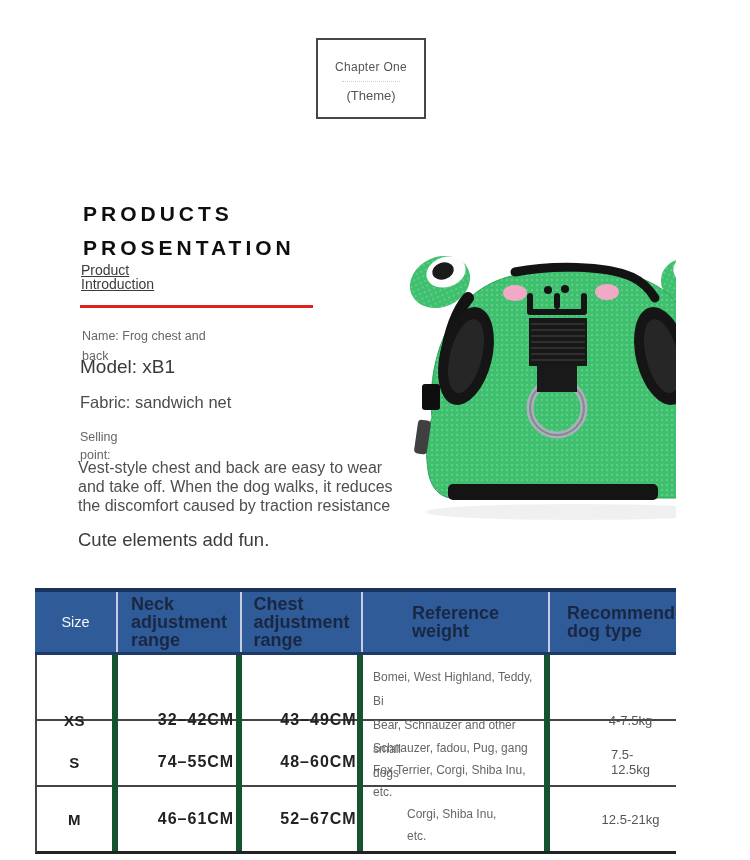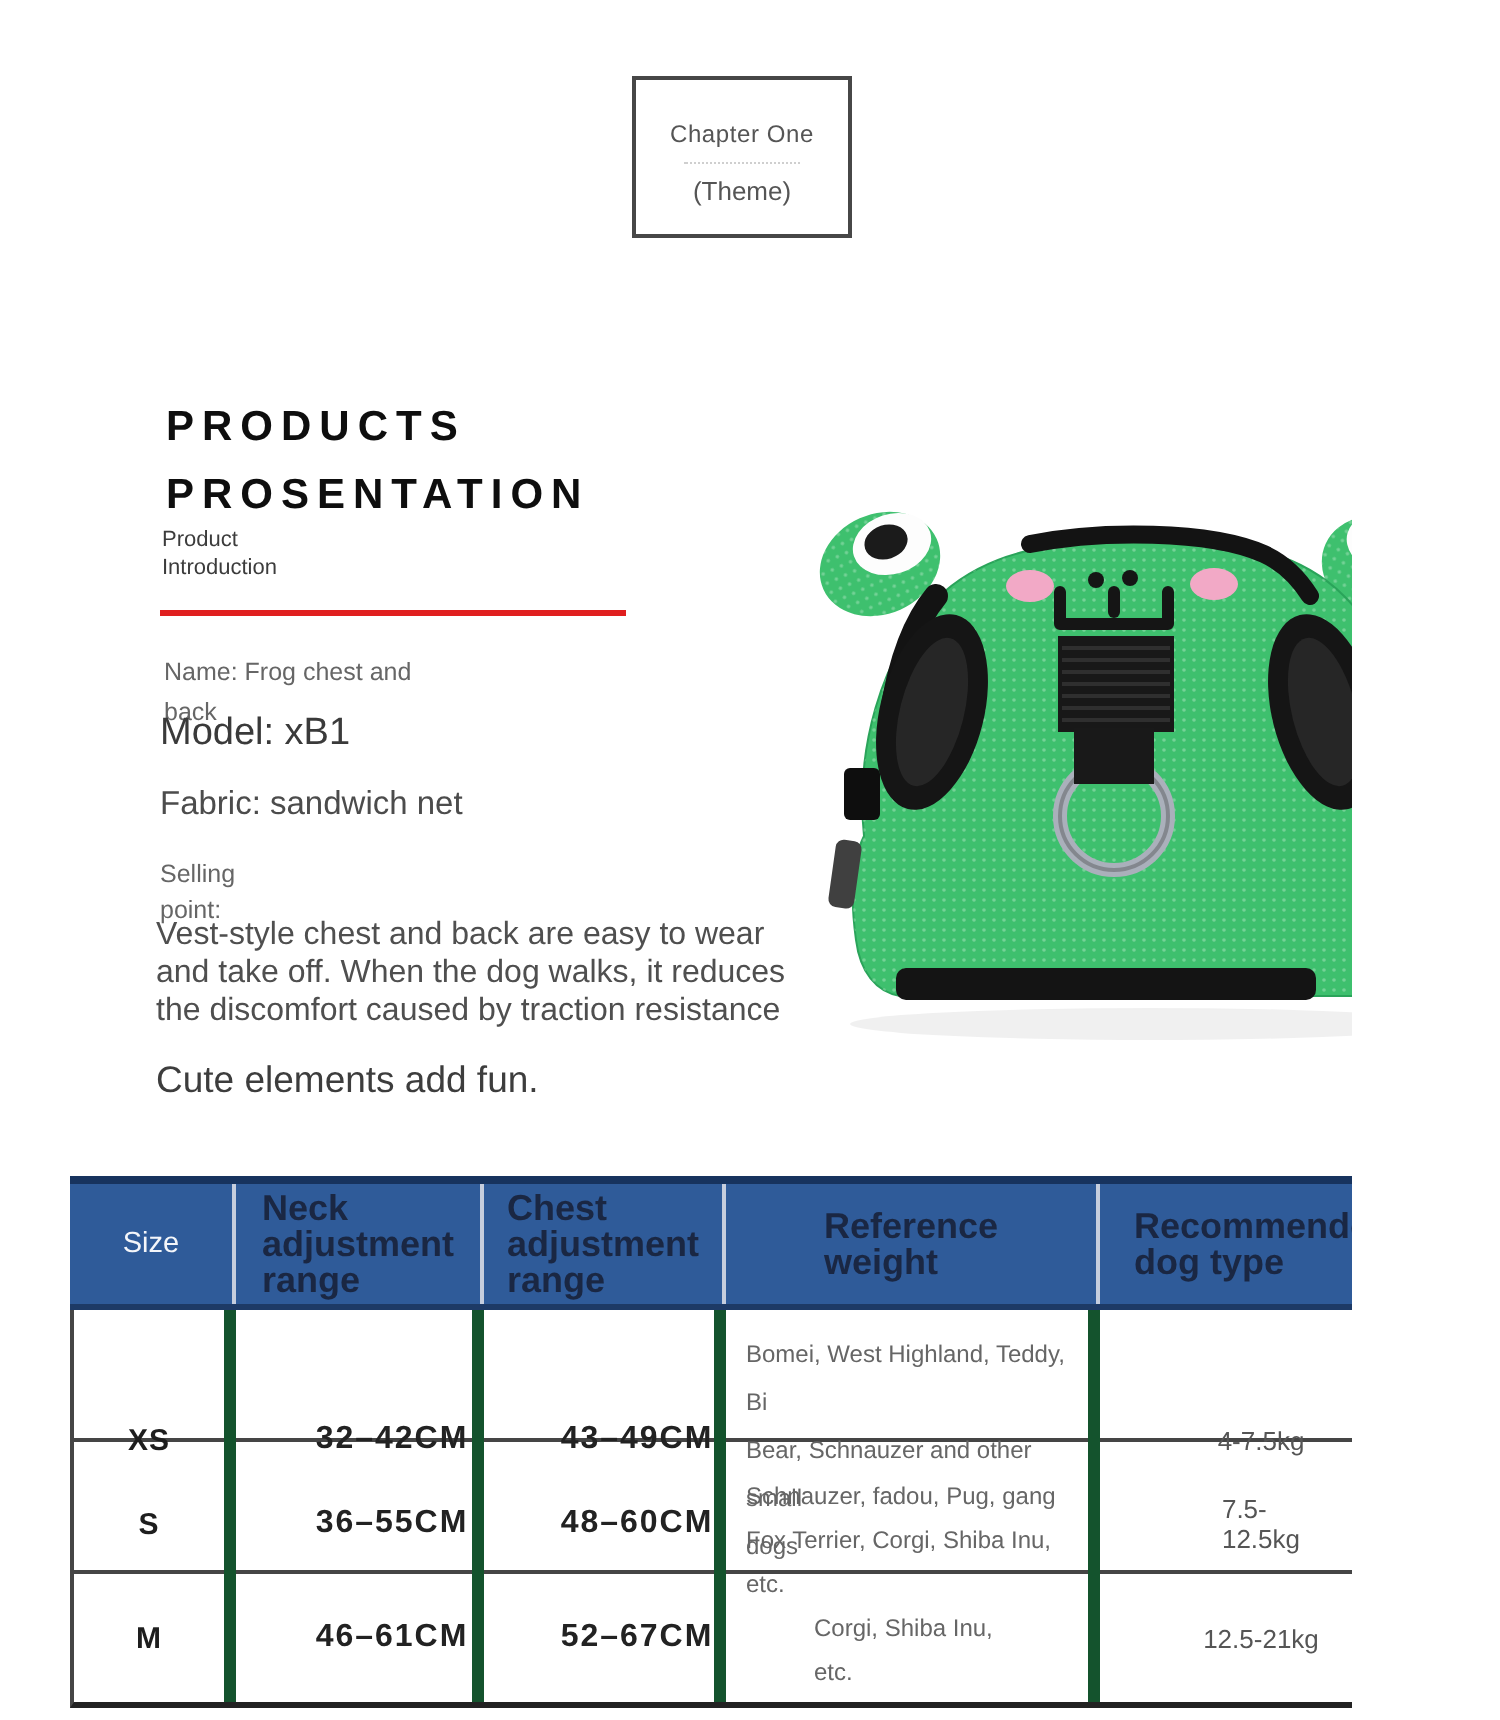--- a/index.html
+++ b/index.html
@@ -9,22 +9,22 @@
   
   .chapter-box{position:absolute;left:316px;top:38px;width:106px;height:77px;
                border:2px solid #474747;text-align:center;background:#fff;}
   .chapter-title{margin-top:20px;font-size:12px;color:#555;letter-spacing:.3px;}
   .chapter-divider{margin:7px auto 0;width:58px;border-top:1px dotted #cfcfcf;height:0;}
   .chapter-subtitle{margin-top:6px;font-size:13px;color:#555;}
 
   
   .main-heading{position:absolute;left:83px;top:197px;font-size:21px;font-weight:bold;
                 color:#0e0e0e;letter-spacing:4px;line-height:34px;}
-  .section-label{position:absolute;left:81px;top:263px;font-size:11px;color:#3c3c3c;
-                 line-height:14px;white-space:pre-line;}
+  .section-label{position:absolute;left:81px;top:263px;font-size:14px;color:#3c3c3c;
+                 line-height:14px;white-space:pre-line;text-decoration:underline;}
   .red-line{position:absolute;left:80px;top:305px;width:233px;height:3px;background:#e01f1f;}
 
   
   .name-label{position:absolute;left:82px;top:326px;font-size:12.5px;color:#666;
               line-height:20px;white-space:pre-line;}
   .model-line{position:absolute;left:80px;top:356px;font-size:19px;color:#3a3a3a;}
   .fabric-line{position:absolute;left:80px;top:393px;font-size:16.5px;color:#4c4c4c;}
   .selling-label{position:absolute;left:80px;top:428px;font-size:12.5px;color:#666;
                  line-height:18px;white-space:pre-line;}
   .description{position:absolute;left:78px;top:458px;width:336px;font-size:16px;
@@ -173,21 +173,21 @@
         <div class="td td-cm">43–49CM</div>
         <div class="td td-dog">Bomei, West Highland, Teddy, Bi
 Bear, Schnauzer and other small
 dogs</div>
         <div class="td td-weight">
             <span class="weight-text">4-7.5kg</span>
           </div>
       </div>
       <div class="tr row-s">
         <div class="td td-size">S</div>
-        <div class="td td-cm">36–55CM</div>
+        <div class="td td-cm">74–55CM</div>
         <div class="td td-cm">48–60CM</div>
         <div class="td td-dog">Schnauzer, fadou, Pug, gang
 Fox Terrier, Corgi, Shiba Inu, etc.</div>
         <div class="td td-weight">
             <span class="weight-text">7.5-
 12.5kg</span>
           </div>
       </div>
       <div class="tr row-m">
         <div class="td td-size">M</div>

